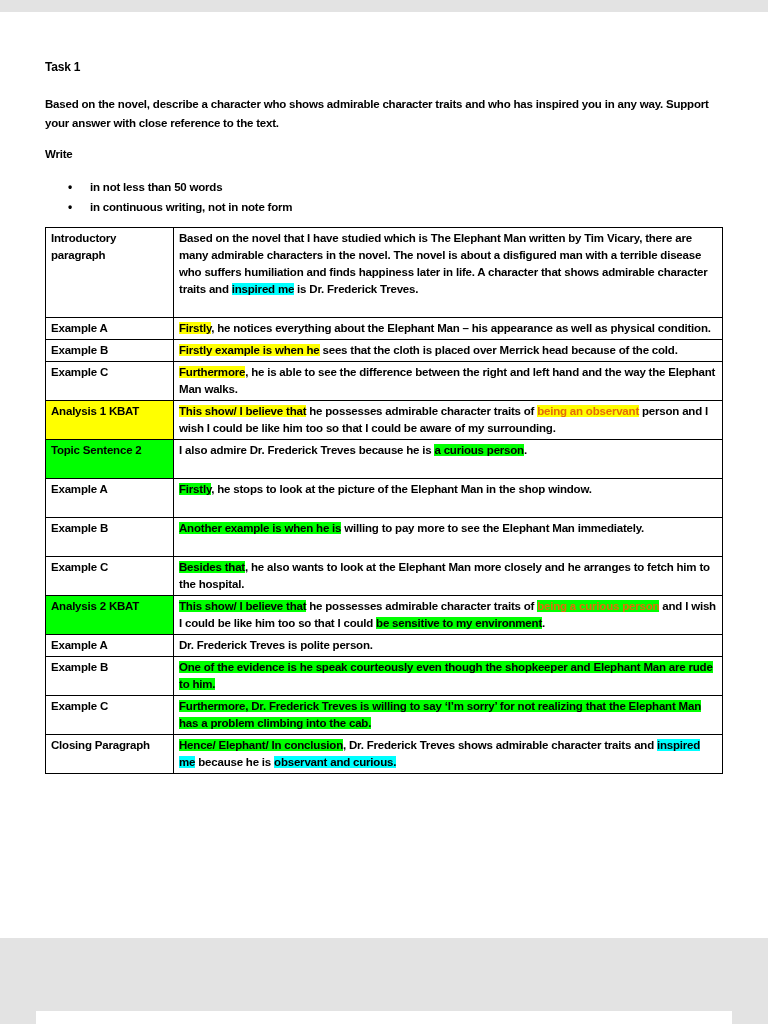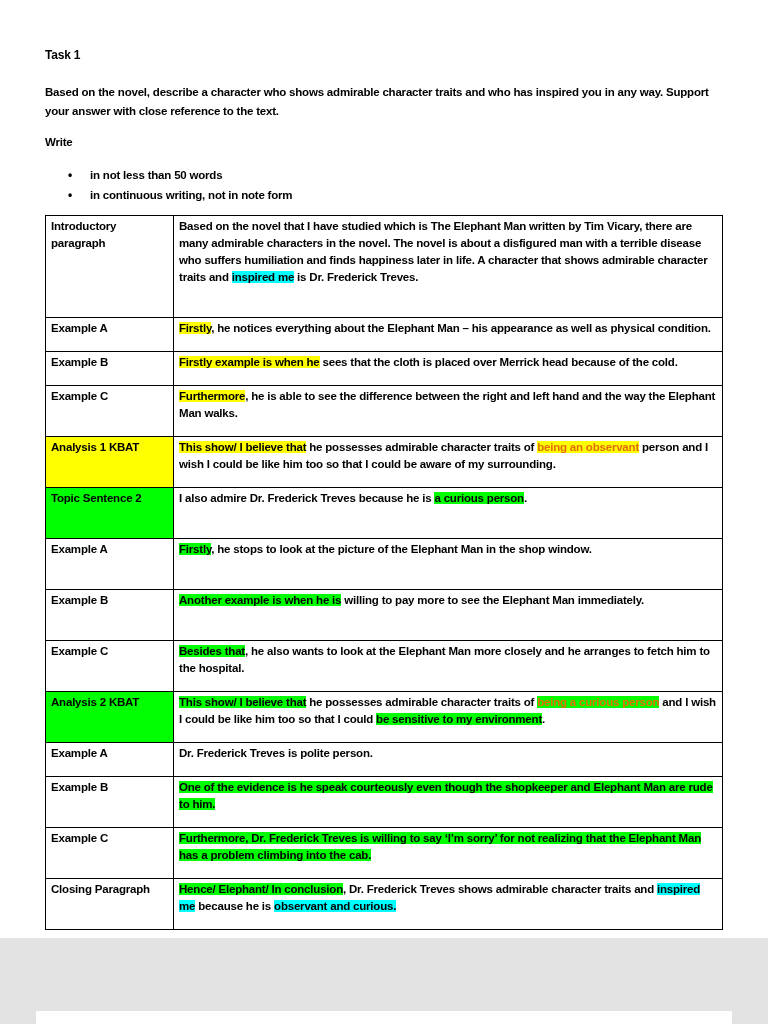--- a/index.html
+++ b/index.html
@@ -4,21 +4,21 @@
 <style>
   * { margin: 0; padding: 0; box-sizing: border-box; }
   html, body { width: 768px; height: 1024px; overflow: hidden; }
   body {
     background: #e3e3e3;
     font-family: "Liberation Sans", sans-serif;
     color: #000;
   }
   .viewer { position: relative; width: 768px; height: 1024px; }
   .page {
-    position: absolute; top: 0; left: 0;
+    position: absolute; top: 12px; left: 0;
     width: 768px; height: 938px;
     background: #ffffff;
     padding: 47px 45px 0 45px;
     font-weight: bold;
     font-size: 11.5px;
     letter-spacing: -0.2px;
     line-height: 17px;
   }
   .page-gap {
     position: absolute; top: 938px; left: 0;
@@ -43,21 +43,21 @@
   }
   table.answer-table {
     width: 100%;
     border-collapse: collapse;
     margin-top: 9px;
     table-layout: fixed;
   }
   table.answer-table td {
     border: 1px solid #000;
     vertical-align: top;
-    padding: 2px 5px 14px 5px;
+    padding: 2px 5px 2px 5px;
     font-size: 11.5px;
     line-height: 17px;
   }
   td.label-cell { width: 128px; }
   td.cell-yellow { background: var(--hl-yellow, #ffff00); }
   td.cell-green  { background: var(--hl-green, #00ff00); }
   .hl-yellow { background: var(--hl-yellow, #ffff00); }
   .hl-green  { background: var(--hl-green, #00ff00); }
   .hl-cyan   { background: var(--hl-cyan, #00ffff); }
   .txt-orange { color: var(--txt-orange, #e36c0a); }

